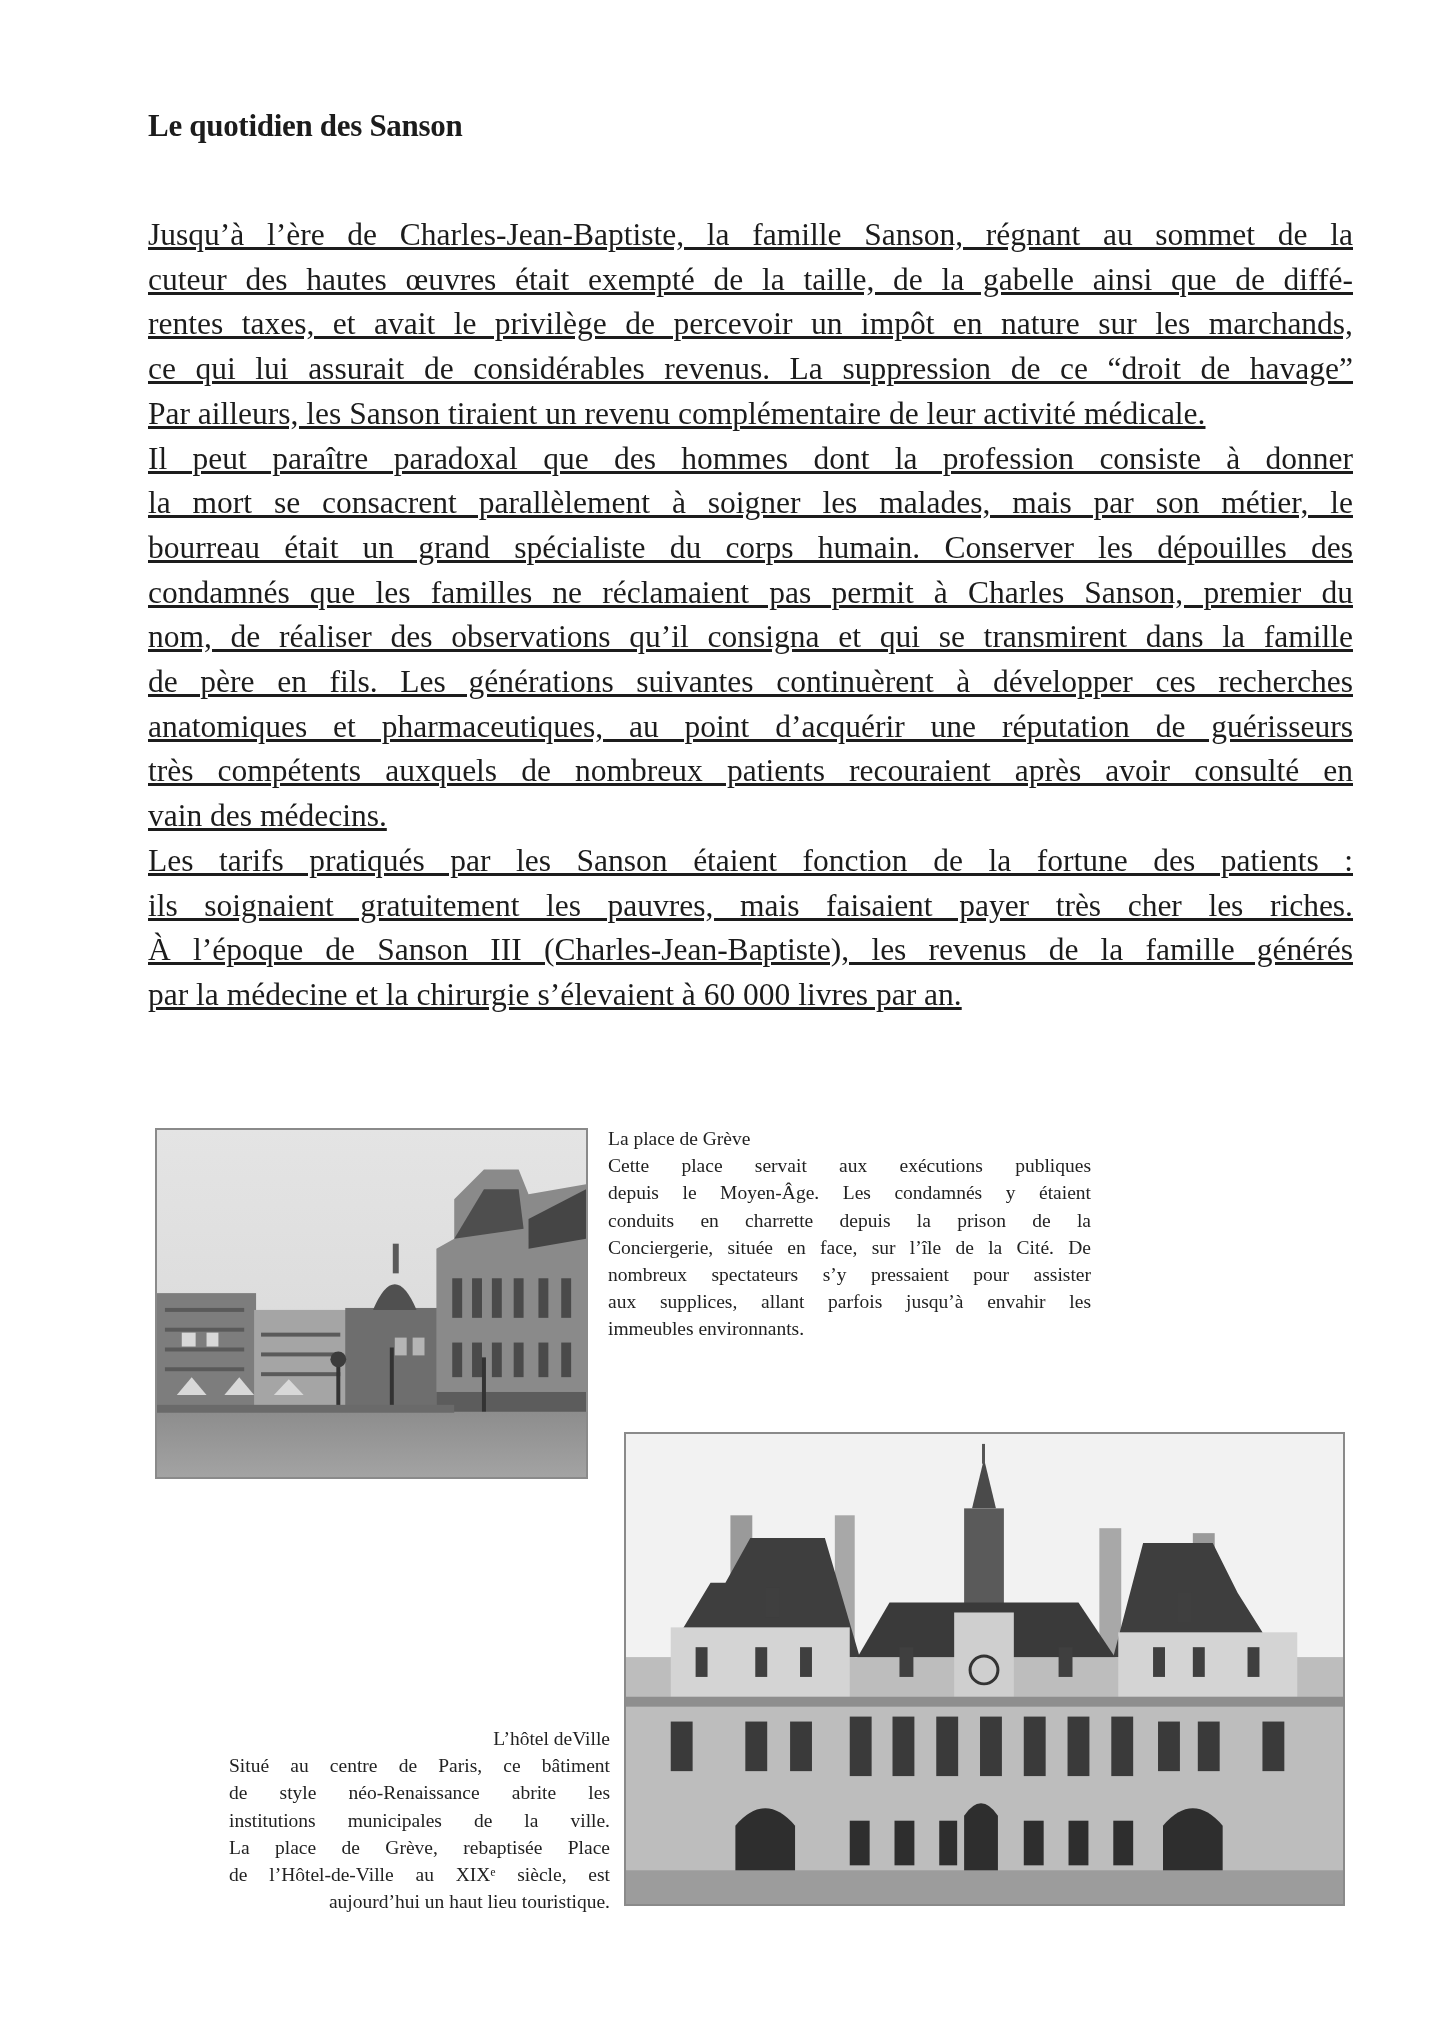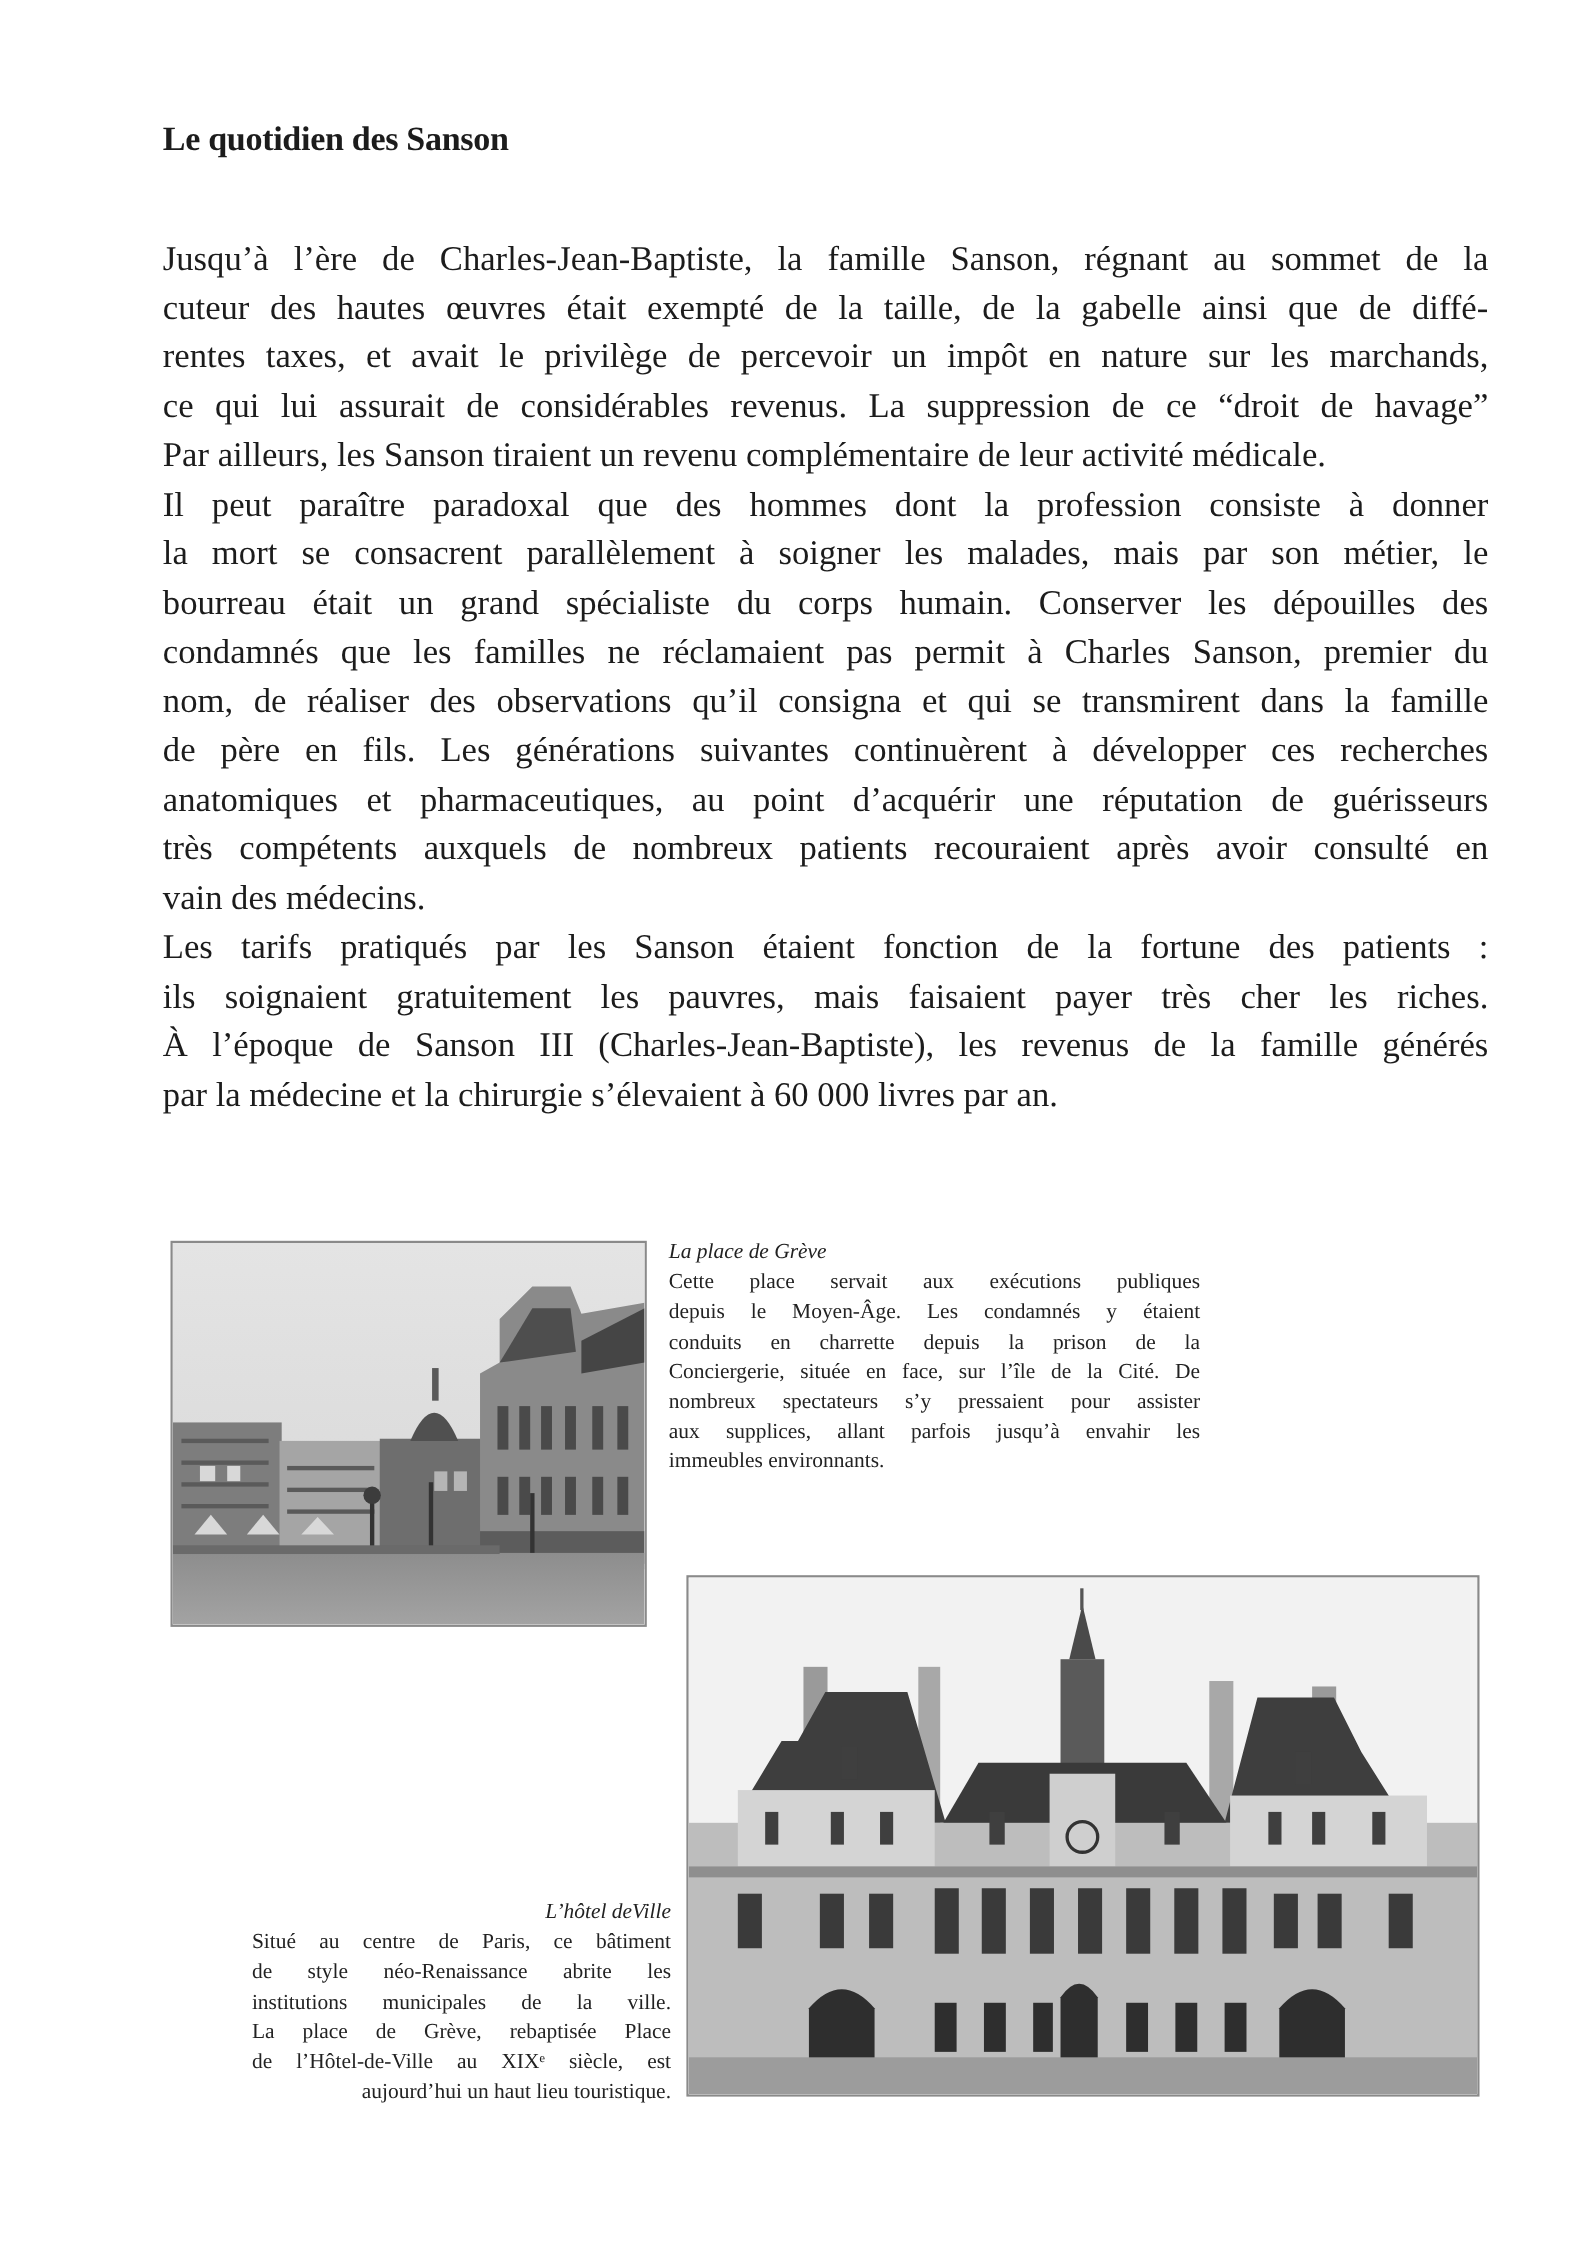--- a/index.html
+++ b/index.html
@@ -1,25 +1,25 @@
 <!DOCTYPE html>
 <html><head>
 <meta charset="utf-8">
 <style>
   html, body { margin: 0; padding: 0; background: #ffffff; }
   body { width: 1439px; height: 2040px; position: relative; overflow: hidden; color: #1c1c1c; font-family: "Liberation Serif", "DejaVu Serif", serif; }
   .title { position: absolute; left: 148px; top: 108px; font-size: 31px; font-weight: bold; letter-spacing: -0.3px; margin: 0; }
   .body { position: absolute; left: 148px; top: 213px; width: 1205px; font-size: 31.5px; line-height: 44.7px; }
   .body p { margin: 0; text-align: justify; text-align-last: left; }
-  .body .line { display: block; text-align: justify; text-align-last: justify; white-space: nowrap; }
+  .body .line { display: block; text-align: justify; text-align-last: justify; white-space: nowrap; text-decoration: underline; }
   .body .line.last { text-align-last: left; }
   .photo { position: absolute; border: 2px solid #8a8a8a; box-sizing: border-box; overflow: hidden; }
   .photo svg { display: block; width: 100%; height: 100%; }
   .cap { position: absolute; font-size: 19.5px; line-height: 27.2px; color: #222; }
-  .cap .ctitle { font-style: italic; display: block; }
+  .cap .ctitle { display: block; }
   .cap .cl { display: block; text-align: justify; text-align-last: justify; white-space: nowrap; }
   .cap .cl.last { text-align-last: left; }
   .cap-right .cl.last { text-align-last: right; }
   .cap-right .ctitle { text-align: right; }
 </style>
 </head>
 <body>
 
 <h1 class="title">Le quotidien des Sanson</h1>
 

